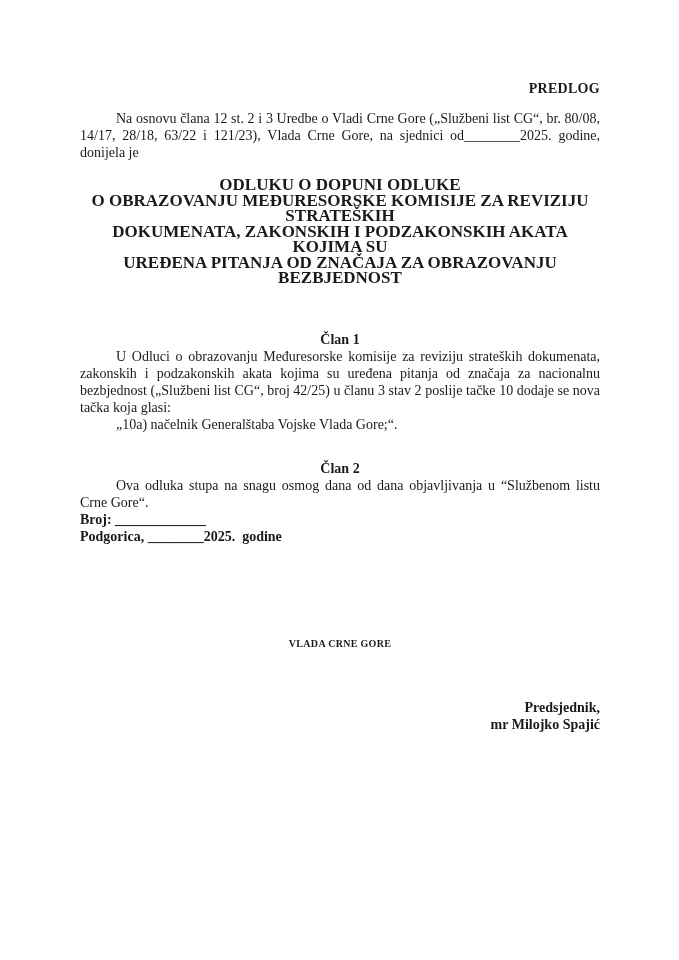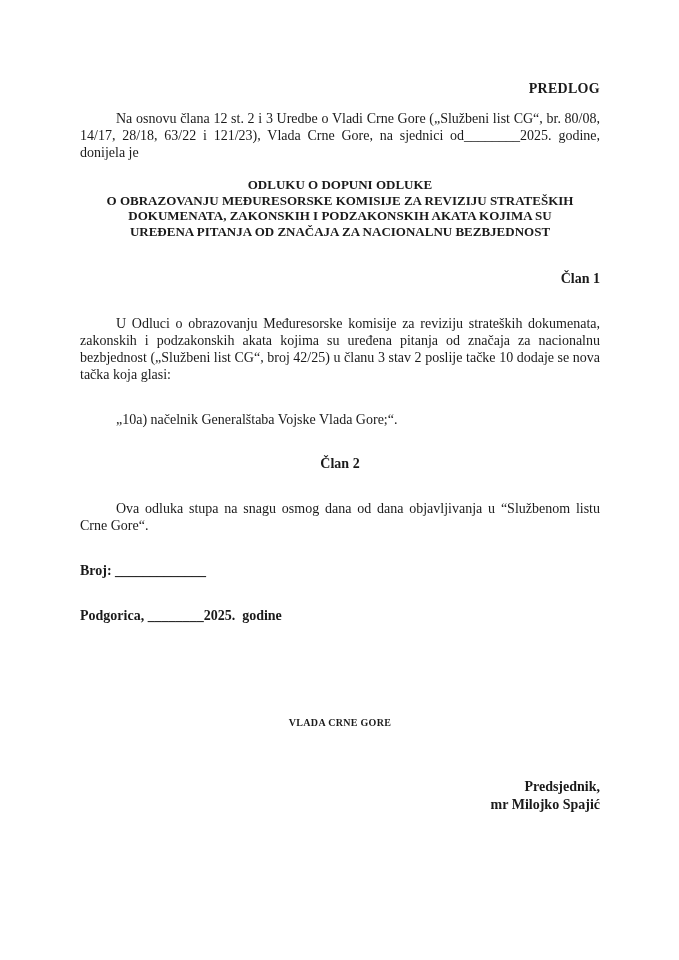--- a/index.html
+++ b/index.html
@@ -22,39 +22,38 @@
     font-weight: bold;
     text-align: right;
     font-size: 14px;
     line-height: 17px;
     letter-spacing: 0.3px;
   }
   p { margin: 0; }
   .body-text {
     font-size: 14px;
     line-height: 17px;
-    margin-top: 28px;
   }
   .justify { text-align: justify; }
   .indent { text-indent: 36px; }
   .intro { margin-top: 13px; }
   .title-block {
     margin-top: 16px;
     text-align: center;
     font-weight: bold;
-    font-size: 13px;
+    font-size: 17px;
     line-height: 15.5px;
   }
   .article-heading {
     text-align: center;
     font-weight: bold;
     font-size: 14px;
     line-height: 17px;
   }
-  .article-1-heading { margin-top: 31px; text-align: right; }
+  .article-1-heading { margin-top: 45px; }
   .article-2-heading { margin-top: 27px; }
   .bold { font-weight: bold; }
   .pre { white-space: pre-wrap; }
   .number-line { }
   .issuer {
     margin-top: 90px;
     text-align: center;
     font-weight: bold;
     font-size: 10px;
     line-height: 17px;
@@ -74,21 +73,21 @@
 <div class="page">
 
   <div class="doc-label">PREDLOG</div>
 
   <p class="body-text justify indent intro">Na osnovu člana 12 st. 2 i 3 Uredbe o Vladi Crne Gore („Službeni list CG“, br. 80/08, 14/17, 28/18, 63/22 i 121/23), Vlada Crne Gore, na sjednici od________2025. godine, donijela je</p>
 
   <div class="title-block">
     <div>ODLUKU O DOPUNI ODLUKE</div>
     <div>O OBRAZOVANJU MEĐURESORSKE KOMISIJE ZA REVIZIJU STRATEŠKIH</div>
     <div>DOKUMENATA, ZAKONSKIH I PODZAKONSKIH AKATA KOJIMA SU</div>
-    <div>UREĐENA PITANJA OD ZNAČAJA ZA NACIONALNU BEZBJEDNOST</div>
+    <div>UREĐENA PITANJA OD ZNAČAJA ZA OBRAZOVANJU BEZBJEDNOST</div>
   </div>
 
   <div class="article-heading article-1-heading">Član 1</div>
 
   <p class="body-text justify indent">U Odluci o obrazovanju Međuresorske komisije za reviziju strateških dokumenata, zakonskih i podzakonskih akata kojima su uređena pitanja od značaja za nacionalnu bezbjednost („Službeni list CG“, broj 42/25) u članu 3 stav 2 poslije tačke 10 dodaje se nova tačka koja glasi:</p>
 
   <p class="body-text indent">„10a) načelnik Generalštaba Vojske Vlada Gore;“.</p>
 
   <div class="article-heading article-2-heading">Član 2</div>
 

